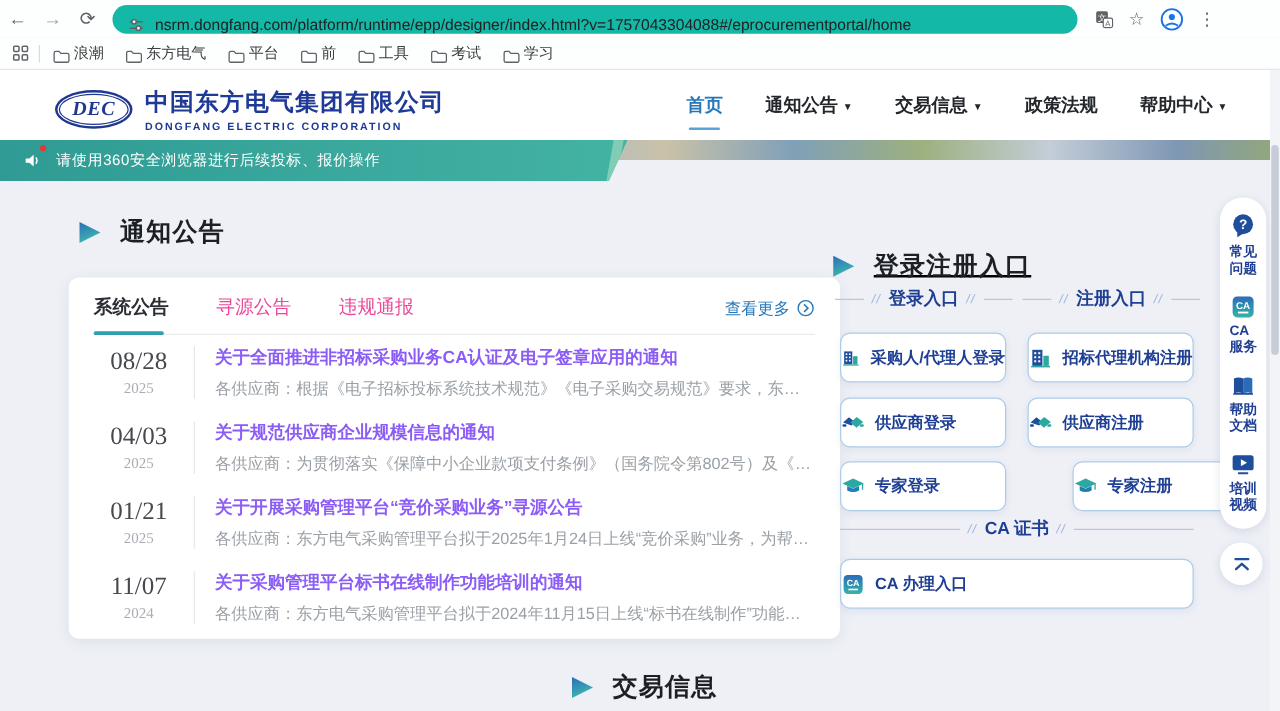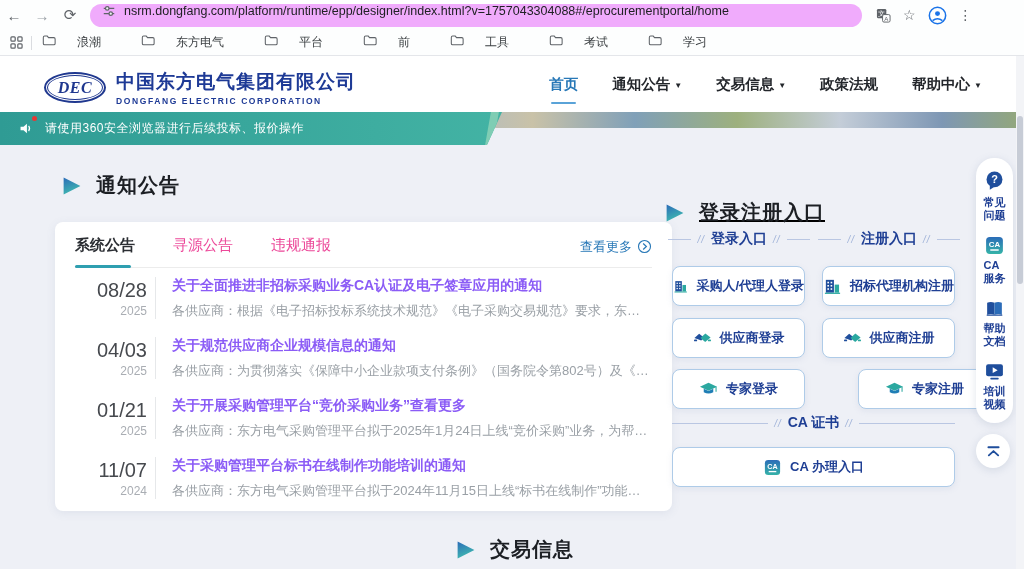--- a/index.html
+++ b/index.html
@@ -4,30 +4,30 @@
 <style>
   * { margin:0; padding:0; box-sizing:border-box; }
   html,body { width:1024px; height:569px; overflow:hidden; }
   body { font-family:"Liberation Sans","DejaVu Sans",sans-serif; background:#eef0f6; position:relative; }
   .stage { position:absolute; inset:0; width:1024px; height:569px; background:#eef0f6; overflow:hidden; }
 
   
   .browser-bar { position:absolute; left:0; top:0; width:1024px; height:30px; background:#fdfefe; display:flex; align-items:center; z-index:40; }
   .nav-ic { font-size:15px; color:#5f6368; width:28px; text-align:center; cursor:pointer; }
   .nav-ic.fwd { color:#9aa0a6; }
-  .omnibox { margin-left:6px; width:772px; height:23px; background:#f0abfc; border-radius:12px; display:flex; align-items:flex-start; padding:0 12px; gap:8px; }
+  .omnibox { margin-left:6px; width:772px; height:23px; background:#14b8a6; border-radius:12px; display:flex; align-items:flex-end; padding:0 12px; gap:8px; }
   .omnibox .url { font-size:12.5px; color:#202124; white-space:nowrap; overflow:hidden; }
   .chrome-right { display:flex; align-items:center; gap:12px; margin-left:14px; }
   .star { font-size:14px; color:#5f6368; }
   .dots { font-size:14px; color:#5f6368; letter-spacing:0; }
 
   .bookmarks-bar { position:absolute; left:0; top:30px; width:1024px; height:26px; background:#fdfefe; border-bottom:1px solid #e4e6ea; display:flex; align-items:center; z-index:40; }
   .bm-apps { margin:0 8px 0 10px; }
   .bm-sep { width:1px; height:14px; background:#dadce0; margin-right:10px; }
-  .bm-item { display:flex; align-items:flex-start; gap:21px; margin-right:40px; cursor:pointer; }
+  .bm-item { display:flex; align-items:flex-end; gap:3px; margin-right:17px; cursor:pointer; }
   .bm-item span { font-size:12px; color:#3c4043; }
 
   
   .site-header { position:absolute; left:0; top:56px; width:1024px; height:56px; background:#ffffff; z-index:30; }
   .logo-wrap { position:absolute; left:44px; top:13px; display:flex; align-items:center; gap:10px; }
   .logo-oval { width:62px; height:31px; border:2.5px solid #20388f; border-radius:50%; display:flex; align-items:center; justify-content:center; position:relative; background:#fff; }
   .logo-oval:after { content:""; position:absolute; inset:1px; border:1px solid #20388f; border-radius:50%; }
   .logo-oval b { font-family:"Liberation Serif","DejaVu Serif",serif; font-style:italic; font-weight:bold; font-size:16px; color:#20388f; letter-spacing:.5px; }
   .company .cn { font-size:19px; font-weight:bold; color:#1e3a96; letter-spacing:1px; }
   .company .en { font-size:8.5px; font-weight:bold; color:#1e3a96; letter-spacing:1.6px; margin-top:1px; }
@@ -53,34 +53,34 @@
 
   
   .notice-card { position:absolute; left:55px; top:222px; width:617px; height:289px; background:#fff; border-radius:8px; box-shadow:0 2px 10px rgba(90,110,150,.10); z-index:5; padding:14px 20px 0 20px; }
   .tab-row { display:flex; align-items:center; border-bottom:1px solid #ececec; padding-bottom:10px; }
   .tab { font-size:15px; color:#ec4899; margin-right:38px; cursor:pointer; position:relative; padding-bottom:2px; }
   .tab.active { color:#2b2e33; font-weight:bold; }
   .tab.active:after { content:""; position:absolute; left:0; width:56px; height:3px; background:#2f9fb0; border-radius:2px; bottom:-11px; }
   .more-link { margin-left:auto; display:flex; align-items:center; gap:5px; cursor:pointer; }
   .more-link span { font-size:13px; color:#2878b7; }
   .n-row { display:flex; align-items:center; height:60px; cursor:pointer; }
-  .n-date { width:72px; text-align:right; flex:none; }
+  .n-date { width:72px; text-align:center; flex:none;font-family:Liberation Serif, serif; }
   .n-date .md { font-size:20px; color:#46494e; }
   .n-date .yr { font-size:12px; color:#a9adb3; margin-top:2px; }
   .n-divider { width:1px; height:42px; background:#e6e8ea; margin:0 16px 0 8px; flex:none; }
   .n-body { min-width:0; }
   .n-title { font-size:14px; font-weight:bold; color:#8b5cf6; white-space:nowrap; overflow:hidden; text-overflow:ellipsis; }
   .n-desc { font-size:13px; color:#9aa0a6; margin-top:7px; white-space:nowrap; overflow:hidden; text-overflow:ellipsis; }
 
   
   .divider-label { position:absolute; display:flex; align-items:center; gap:6px; z-index:5; }
   .divider-label .ln { height:1px; background:#b9c6e2; flex:1; }
   .divider-label .sl { font-size:10px; color:#9fb2d8; font-style:italic; letter-spacing:1px; }
   .divider-label .tx { font-size:14px; font-weight:bold; color:#1f3f94; }
-  .entry-btn { position:absolute; width:133px; height:40px; background:#fff; border:1px solid #aecbe8; border-radius:8px; box-shadow:0 2px 6px rgba(120,140,180,.12); display:flex; align-items:center; justify-content:center; gap:8px; cursor:pointer; z-index:5; }
+  .entry-btn { position:absolute; width:133px; height:40px; background:#fff; border:1px solid #aecbe8; border-radius:8px; box-shadow:0 2px 6px rgba(120,140,180,.12); display:flex; align-items:center; justify-content:flex-start; gap:8px; cursor:pointer; z-index:5; }
   .entry-btn span { font-size:13px; font-weight:bold; color:#1f3f94; white-space:nowrap; }
   .entry-btn.wide { width:283px; }
 
   
   .float-rail { position:absolute; left:976px; top:158px; width:37px; background:#fff; border-radius:18px; box-shadow:0 2px 8px rgba(90,110,150,.18); padding:12px 0 8px 0; display:flex; flex-direction:column; align-items:center; z-index:15; }
   .rail-item { display:flex; flex-direction:column; align-items:center; margin-bottom:13px; cursor:pointer; }
   .rail-item .lbl { font-size:11px; color:#1f3f94; font-weight:bold; line-height:13px; margin-top:3px; }
   .rail-top-btn { position:absolute; left:976px; top:434px; width:34px; height:34px; background:#fff; border-radius:50%; box-shadow:0 2px 8px rgba(90,110,150,.18); display:flex; align-items:center; justify-content:center; cursor:pointer; z-index:15; }
 
   
@@ -289,21 +289,21 @@
         <div class="n-desc">各供应商：为贯彻落实《保障中小企业款项支付条例》（国务院令第802号）及《中小企业划…</div>
       </div>
     </div>
     <div class="n-row">
       <div class="n-date">
         <div class="md">01/21</div>
         <div class="yr">2025</div>
       </div>
       <div class="n-divider"></div>
       <div class="n-body">
-        <div class="n-title">关于开展采购管理平台“竞价采购业务”查看更多</div>
+        <div class="n-title">关于开展采购管理平台“竞价采购业务”寻源公告</div>
         <div class="n-desc">各供应商：东方电气采购管理平台拟于2025年1月24日上线“竞价采购”业务，为帮助各供…</div>
       </div>
     </div>
     <div class="n-row">
       <div class="n-date">
         <div class="md">11/07</div>
         <div class="yr">2024</div>
       </div>
       <div class="n-divider"></div>
       <div class="n-body">

